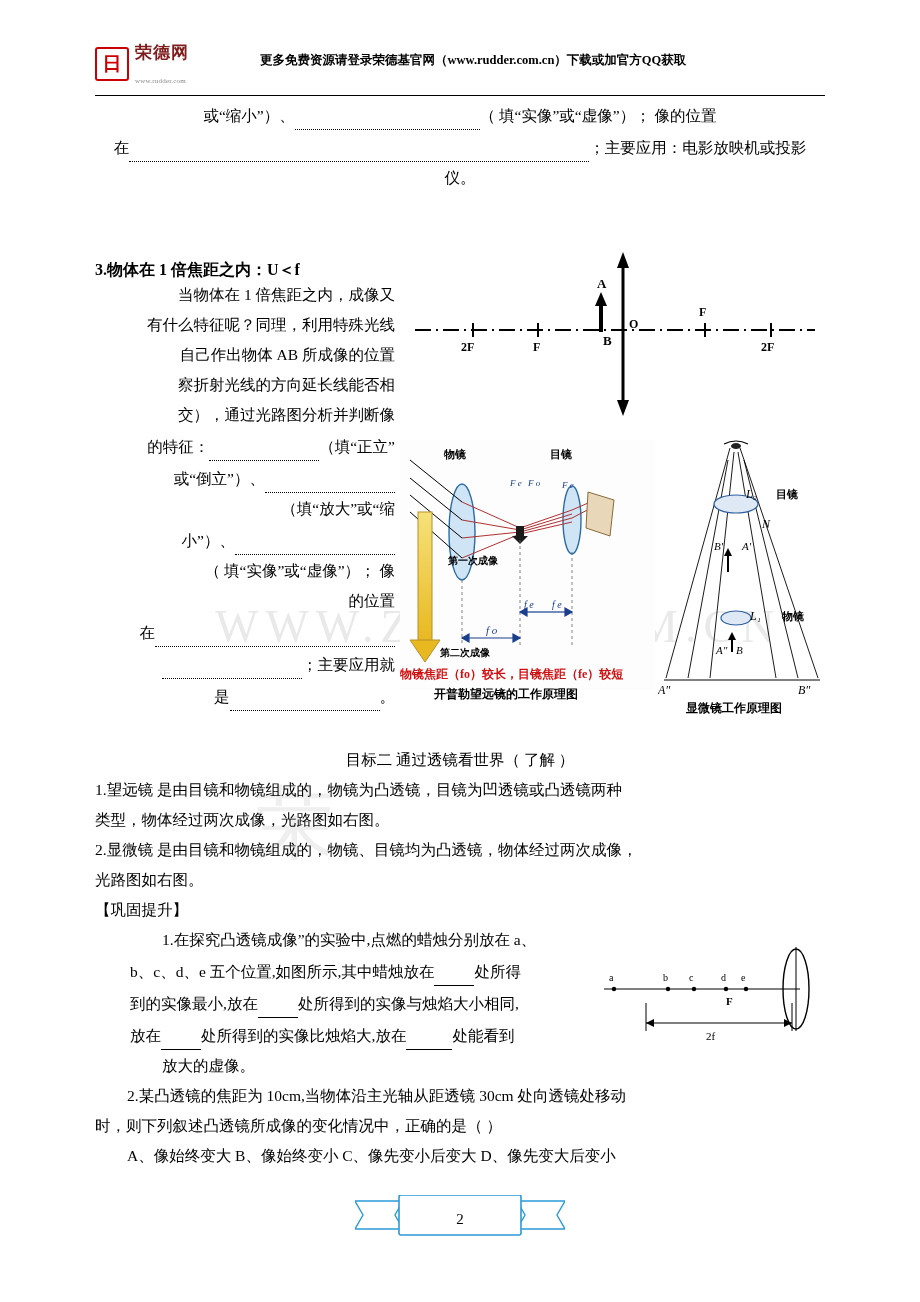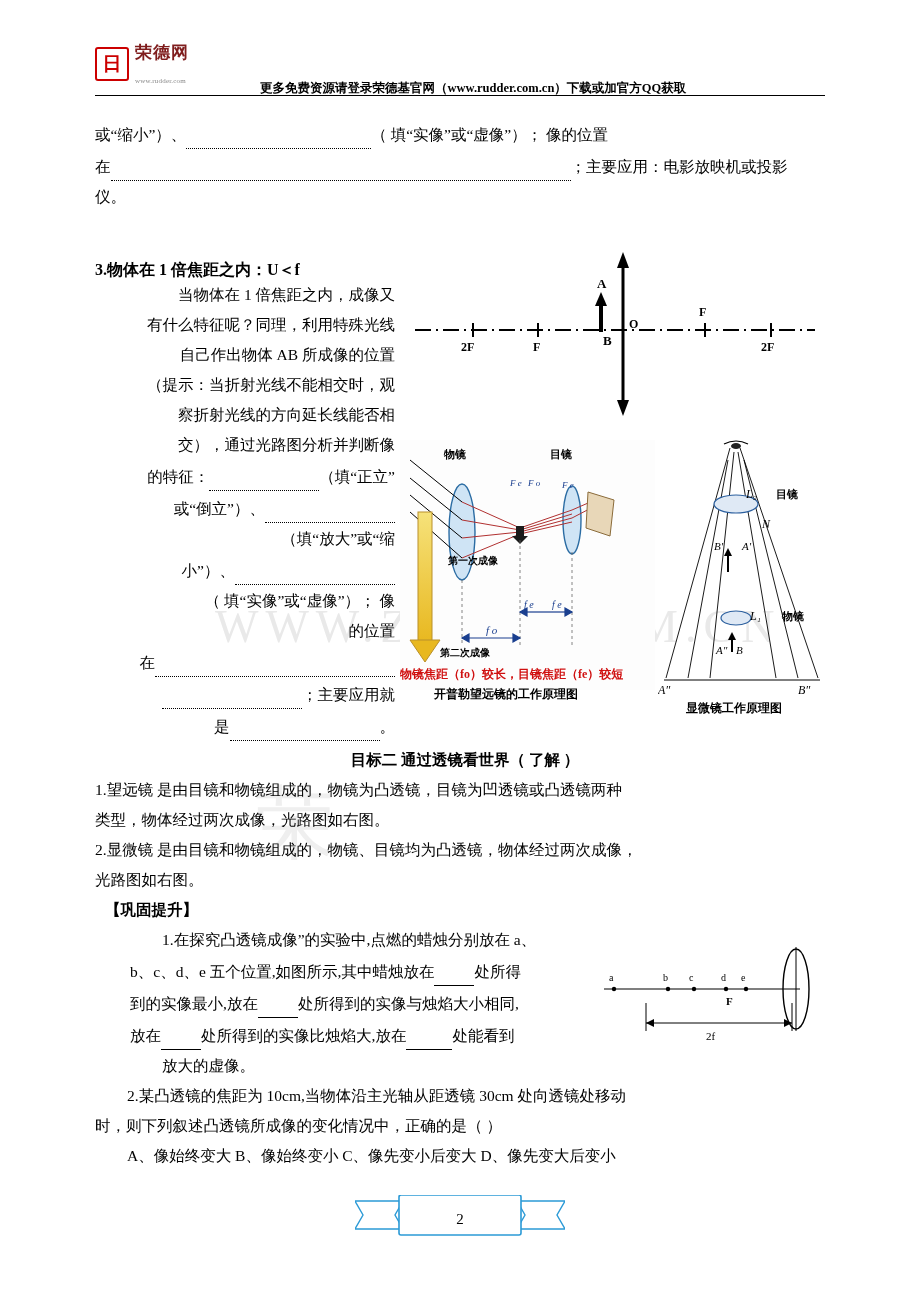--- a/index.html
+++ b/index.html
@@ -31,46 +31,45 @@
   .logo-text{
     display:flex;flex-direction:column;line-height:1;
   }
   .logo-cn{font-size:17px;font-weight:bold;color:#7f1d1d;letter-spacing:1px;}
   .logo-url{font-size:7px;color:#888;letter-spacing:0.2px;margin-top:17px;}
   .header-note{
     position:absolute;left:165px;top:10px;width:560px;
     font-size:12.5px;font-weight:bold;color:#000;
     font-family:"Liberation Serif", serif;
     letter-spacing:0px;
-    margin-top:28px;
   }
   .rule{
     position:absolute;left:95px;top:95px;width:730px;height:1px;background:#000;
   }
   
   .wm{
     position:absolute;left:215px;top:600px;
     font-size:46px;color:#e9e9e9;letter-spacing:7px;
     font-family:"Liberation Serif", serif;
     pointer-events:none;z-index:0;
   }
   .wm2{
     position:absolute;left:255px;top:770px;
     font-size:80px;color:#efefef;
     font-family:"Liberation Serif", serif;
     pointer-events:none;z-index:0;
   }
   
-  .content{position:absolute;left:95px;top:118px;width:730px;z-index:2;}
+  .content{position:absolute;left:95px;top:99px;width:730px;z-index:2;text-align:center;}
   .p{
     font-size:15.5px;line-height:30px;color:#000;
     font-family:"Liberation Serif", serif;
   }
   .ind{text-indent:32px;}
-  .b{font-weight:bold;margin-left:10px;}
+  .b{font-weight:normal;}
   
   .fill{
     display:inline-block;border-bottom:1px dotted #000;vertical-align:2px;
   }
   .ul{display:inline-block;border-bottom:1px solid #000;vertical-align:2px;}
   
   .col-left{
     position:absolute;left:95px;top:280px;width:300px;z-index:2;text-align:right;
   }
   .fig1{
@@ -127,21 +126,20 @@
   </div>
 
   <div style="position:absolute;left:95px;top:255px;width:420px;z-index:2;">
     <div class="p sec-title">3.物体在 1 倍焦距之内：U＜f</div>
   </div>
 
   <div class="col-left">
     <div class="p ind">当物体在 1 倍焦距之内，成像又</div>
     <div class="p">有什么特征呢？同理，利用特殊光线</div>
     <div class="p">自己作出物体 AB 所成像的位置</div>
-    <div class="p">（提示：当折射光线不能相交时，观</div>
     <div class="p">察折射光线的方向延长线能否相</div>
     <div class="p">交），通过光路图分析并判断像</div>
     <div class="p">
       <span>的特征：</span><span class="fill" style="width:110px">&nbsp;</span><span>（填“正立”</span>
     </div>
     <div class="p">
       <span>或“倒立”）、</span><span class="fill" style="width:130px">&nbsp;</span>
     </div>
     <div class="p">（填“放大”或“缩</div>
     <div class="p">

